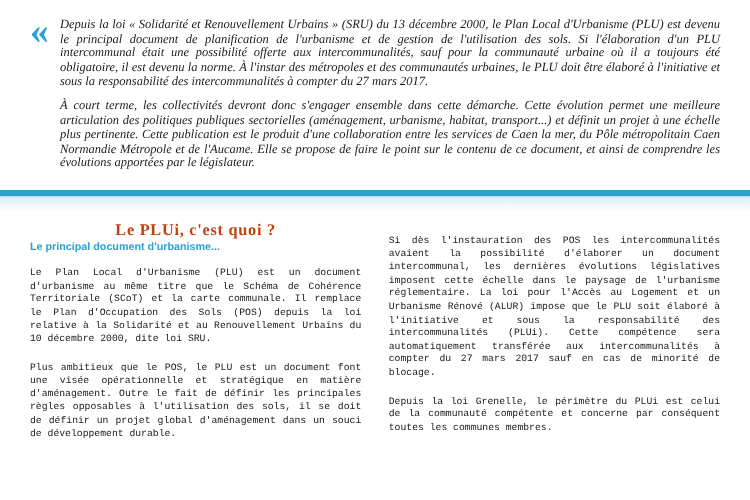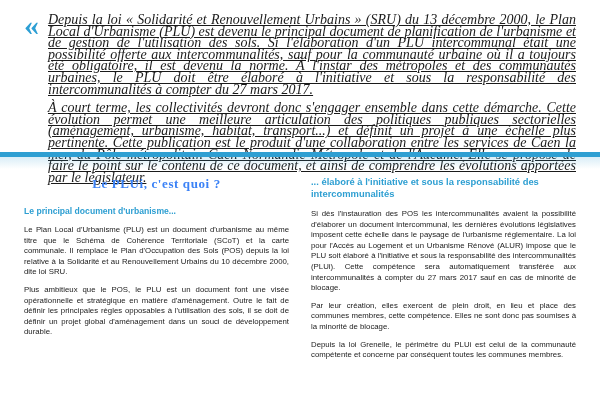--- a/index.html
+++ b/index.html
@@ -32,27 +32,26 @@
     position: absolute;
     left: 0; top: -2px;
     font-family: "Liberation Serif", serif;
     font-size: 30px;
     line-height: 26px;
     color: #2d9fd4;
     font-weight: 700;
   }
   .intro-p {
     margin: 0 0 7px 0;
-    font-size: 14px;
+    font-size: 10px;
     line-height: 11.6px;
     text-align: justify;
     color: #1a1a1a;
     font-style: italic;
     font-family: "Liberation Serif", serif;
-    text-decoration: underline;
   }
   .intro-p:last-child { margin-bottom: 0; }
 
   
   .blue-bar {
     position: absolute;
     left: 0;
     top: 152px;
     width: 600px;
     height: 5px;
@@ -77,26 +76,26 @@
     padding: 0 24px;
   }
   .cols {
     display: flex;
     gap: 22px;
     height: 100%;
   }
   .col { width: 265px; }
 
   .title-main {
-    margin: 0 0 14px 0;
+    margin: 0 0 0 0;
     text-align: center;
     font-family: "Liberation Serif", serif;
     font-size: 13px;
     font-weight: 700;
-    color: #3b82f6;
+    color: #c2410c;
     letter-spacing: 0.6px;
   }
 
   .title-right {
     margin: 0 0 9px 0;
     font-family: "Liberation Sans", sans-serif;
     font-size: 9.4px;
     font-weight: 700;
     color: #2e9fd2;
     line-height: 12px;
@@ -104,26 +103,26 @@
 
   .subhead {
     margin: 0 0 9px 0;
     font-family: "Liberation Sans", sans-serif;
     font-size: 8.6px;
     font-weight: 700;
     color: #2e9fd2;
   }
 
   .para {
-    margin: 0 0 7px 0;
+    margin: 12px 0 7px 0;
     font-size: 7.8px;
     line-height: 10.6px;
     text-align: justify;
     color: #1a1a1a;
-    font-family: Liberation Sans, sans-serif;
+    font-family: Liberation Mono, monospace;
   }
 
   .callout {
     margin: 0 0 7px 0;
     font-size: 7.8px;
     line-height: 10.6px;
     text-align: justify;
     color: #1a1a1a;
     font-weight: 700;
     font-family: "Liberation Serif", serif;
@@ -149,22 +148,20 @@
     <div class="cols">
 
       <div class="col">
         <h1 class="title-main">Le PLUi, c'est quoi ?</h1>
         <h2 class="subhead">Le principal document d'urbanisme...</h2>
         <p class="para">Le Plan Local d'Urbanisme (PLU) est un document d'urbanisme au même titre que le Schéma de Cohérence Territoriale (SCoT) et la carte communale. Il remplace le Plan d'Occupation des Sols (POS) depuis la loi relative à la Solidarité et au Renouvellement Urbains du 10 décembre 2000, dite loi SRU.</p>
         <p class="para">Plus ambitieux que le POS, le PLU est un document font une visée opérationnelle et stratégique en matière d'aménagement. Outre le fait de définir les principales règles opposables à l'utilisation des sols, il se doit de définir un projet global d'aménagement dans un souci de développement durable.</p>
       </div>
 
       <div class="col">
-        <h2 class="title-right">... élaboré à l'initiative et sous la responsabilité des intercommunalités</h2>
         <p class="para">Si dès l'instauration des POS les intercommunalités avaient la possibilité d'élaborer un document intercommunal, les dernières évolutions législatives imposent cette échelle dans le paysage de l'urbanisme réglementaire. La loi pour l'Accès au Logement et un Urbanisme Rénové (ALUR) impose que le PLU soit élaboré à l'initiative et sous la responsabilité des intercommunalités (PLUi). Cette compétence sera automatiquement transférée aux intercommunalités à compter du 27 mars 2017 sauf en cas de minorité de blocage.</p>
-        <p class="para">Par leur création, elles exercent de plein droit, en lieu et place des communes membres, cette compétence. Elles ne sont donc pas soumises à la minorité de blocage.</p>
         <p class="para">Depuis la loi Grenelle, le périmètre du PLUi est celui de la communauté compétente et concerne par conséquent toutes les communes membres.</p>
       </div>
 
     </div>
   </section>
 
 </div>
 
 </body></html>

